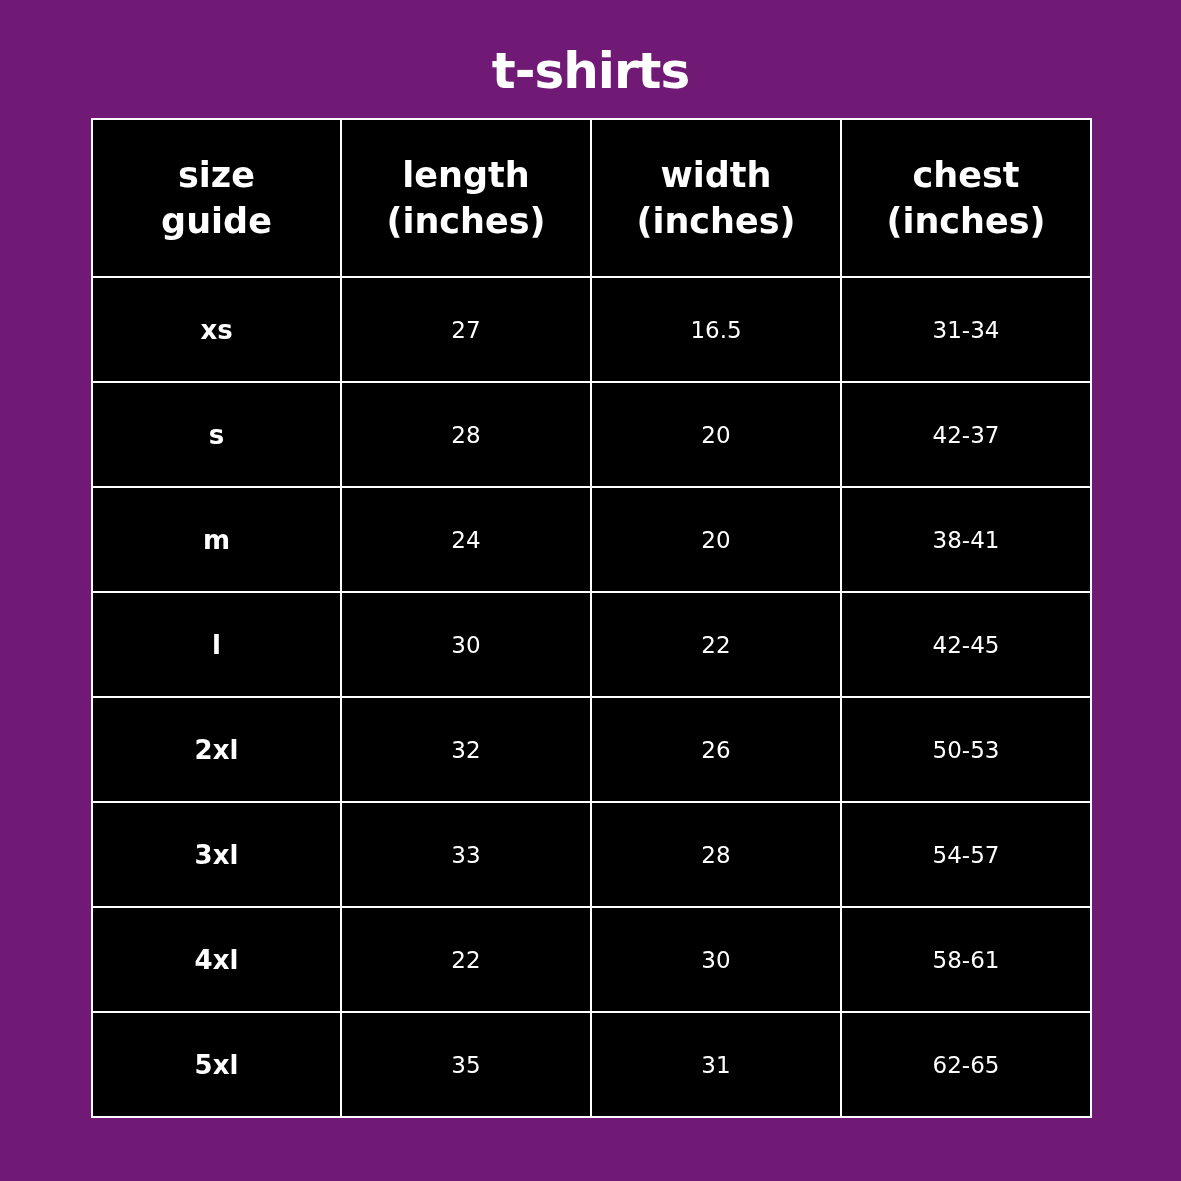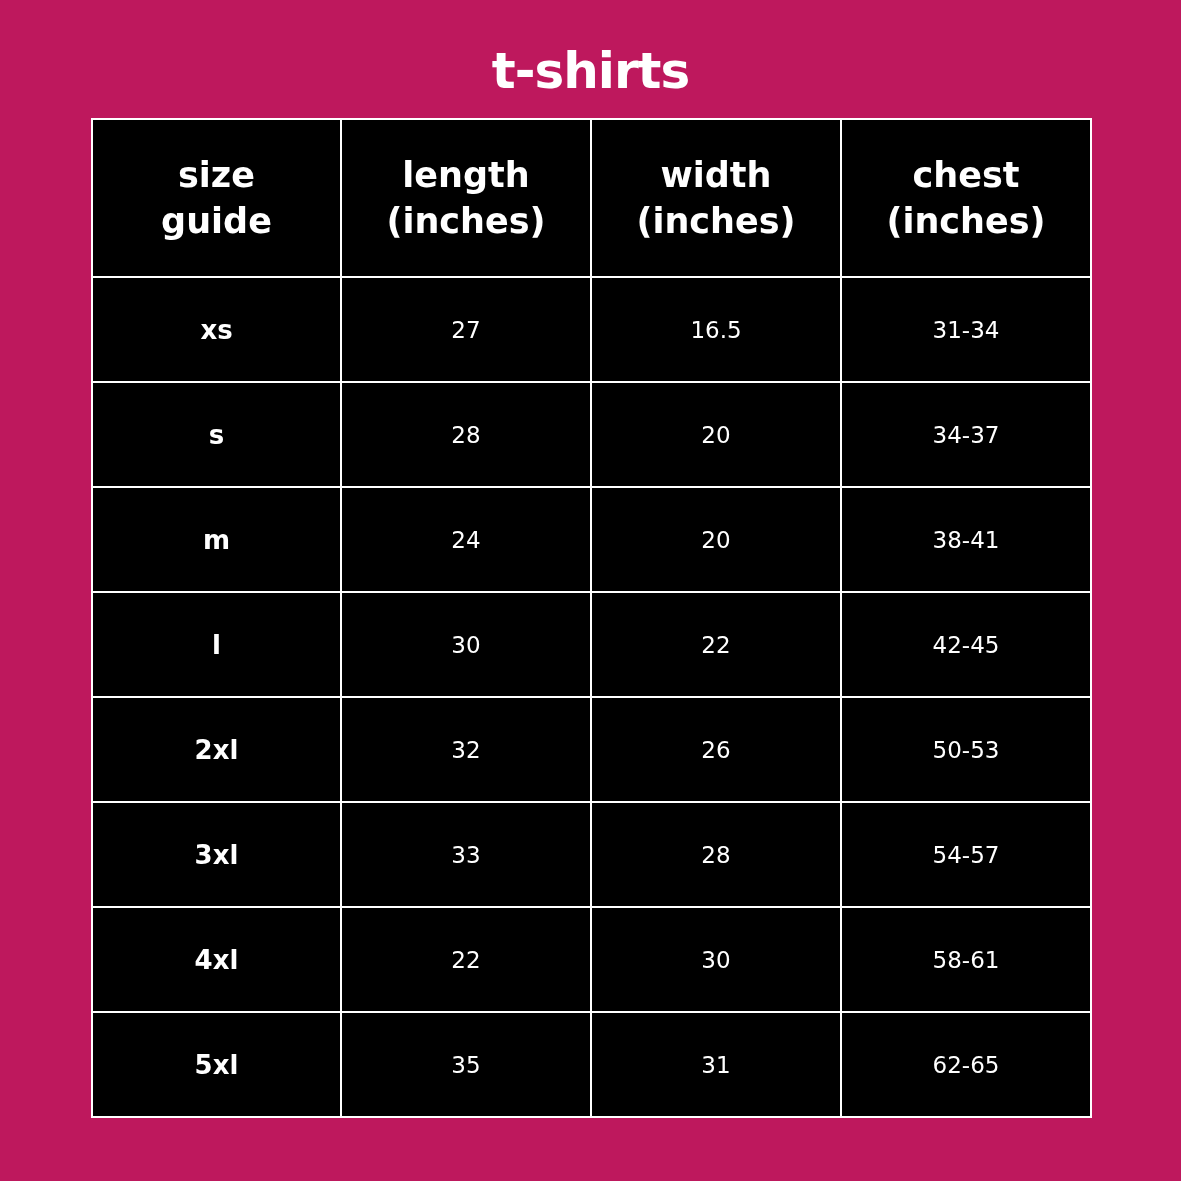--- a/index.html
+++ b/index.html
@@ -11,21 +11,21 @@
     width: 1181px;
     height: 1181px;
     font-family: "DejaVu Sans", "Liberation Sans", sans-serif;
     color: #ffffff;
     overflow: hidden;
   }
   .page {
     position: relative;
     width: 1181px;
     height: 1181px;
-    background: #be185d;
+    background: #701a75;
     box-sizing: border-box;
   }
   .title {
     position: absolute;
     top: 44px;
     left: 0;
     width: 1181px;
     text-align: center;
     font-size: 50px;
     font-weight: 700;
@@ -114,21 +114,21 @@
         <tr>
           <td class="size-cell">xs</td>
           <td>27</td>
           <td>16.5</td>
           <td>31-34</td>
         </tr>
         <tr>
           <td class="size-cell">s</td>
           <td>28</td>
           <td>20</td>
-          <td>34-37</td>
+          <td>42-37</td>
         </tr>
         <tr>
           <td class="size-cell">m</td>
           <td>24</td>
           <td>20</td>
           <td>38-41</td>
         </tr>
         <tr>
           <td class="size-cell">l</td>
           <td>30</td>

